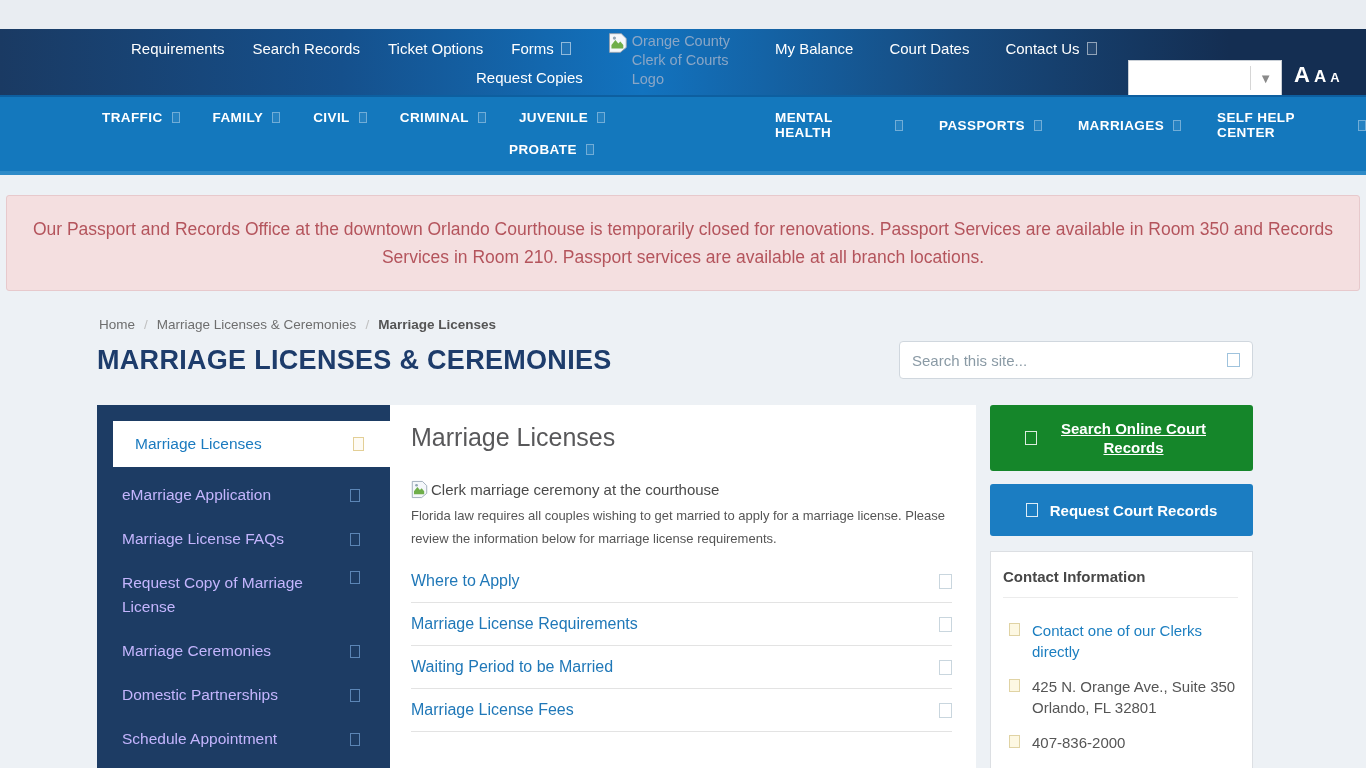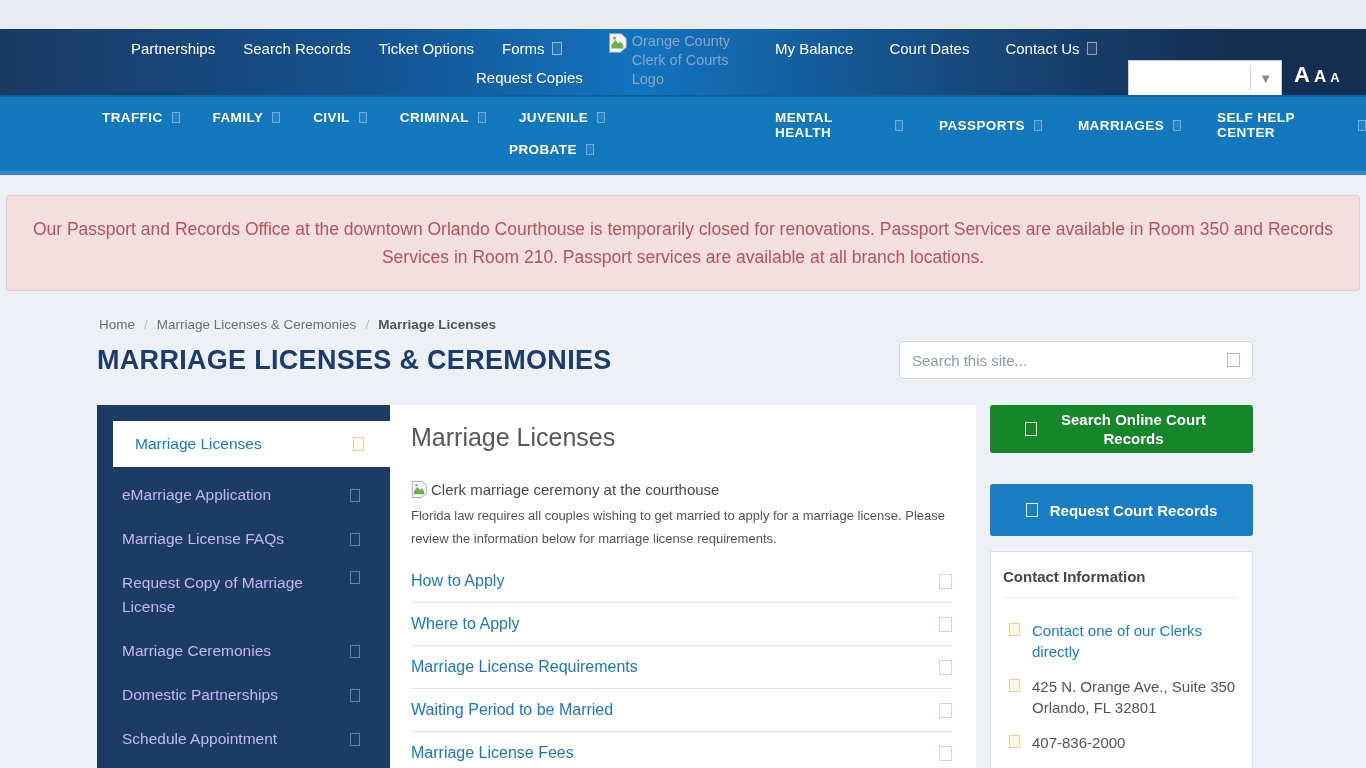--- a/index.html
+++ b/index.html
@@ -104,40 +104,40 @@
     height:43px; display:flex; align-items:center; justify-content:space-between;
     border-bottom:1px solid #e3e3e3; color:#2078b8; font-size:16px;
   }
 
   
   .btn-green, .btn-blue {
     position:absolute; left:990px; width:263px; border:none; border-radius:3px;
     color:#fff; font-size:15px; font-weight:bold; font-family:inherit; cursor:pointer;
     display:flex; align-items:center; justify-content:center; gap:12px; text-align:center; line-height:19px;
   }
-  .btn-green { top:405px; height:48px; background:#15862a; padding:0 28px; }
+  .btn-green { top:405px; height:66px; background:#15862a; padding:0 28px;text-decoration:underline; }
   .btn-blue  { top:484px; height:52px; background:#1b7dc2; }
   .contact-card {
     position:absolute; left:990px; top:551px; width:263px; height:230px;
     background:#fff; border:1px solid #dcdfe3; padding:16px 14px 0 12px;
   }
   .contact-heading { font-size:15px; font-weight:bold; color:#474747; padding-bottom:12px; border-bottom:1px solid #ececec; }
   .contact-list { margin-top:22px; display:flex; flex-direction:column; gap:14px; }
   .contact-item { display:flex; gap:12px; font-size:15px; line-height:21px; color:#555; padding-left:6px; }
   .contact-item a { color:#1b7ec0; }
 </style>
 </head>
 <body>
 
 <div class="top-strip"></div>
 
 <header class="site-header">
   <nav class="top-links left">
     <a class="top-link">
-        <span>Partnerships</span>
+        <span>Requirements</span>
       </a>
     <a class="top-link">
         <span>Search Records</span>
       </a>
     <a class="top-link">
         <span>Ticket Options</span>
       </a>
     <a class="top-link">
         <span>Forms</span>
         <span class="mg white"></span>
@@ -288,24 +288,20 @@
       <path d="M3.5 13l4-5 3 3.5 2-2 3 3.5v3.5h-12z" fill="#6fae4a"></path>
       <circle cx="6.5" cy="6" r="1.6" fill="#8fa4b3"></circle>
     </svg>
     <span>Clerk marriage ceremony at the courthouse</span>
   </div>
 
   <p class="intro">Florida law requires all couples wishing to get married to apply for a marriage license. Please review the information below for marriage license requirements.</p>
 
   <div class="accordion">
     <div class="acc-row">
-      <span>How to Apply</span>
-        <span class="mg listgray"></span>
-    </div>
-    <div class="acc-row">
       <span>Where to Apply</span>
         <span class="mg listgray"></span>
     </div>
     <div class="acc-row">
       <span>Marriage License Requirements</span>
         <span class="mg listgray"></span>
     </div>
     <div class="acc-row">
       <span>Waiting Period to be Married</span>
         <span class="mg listgray"></span>

